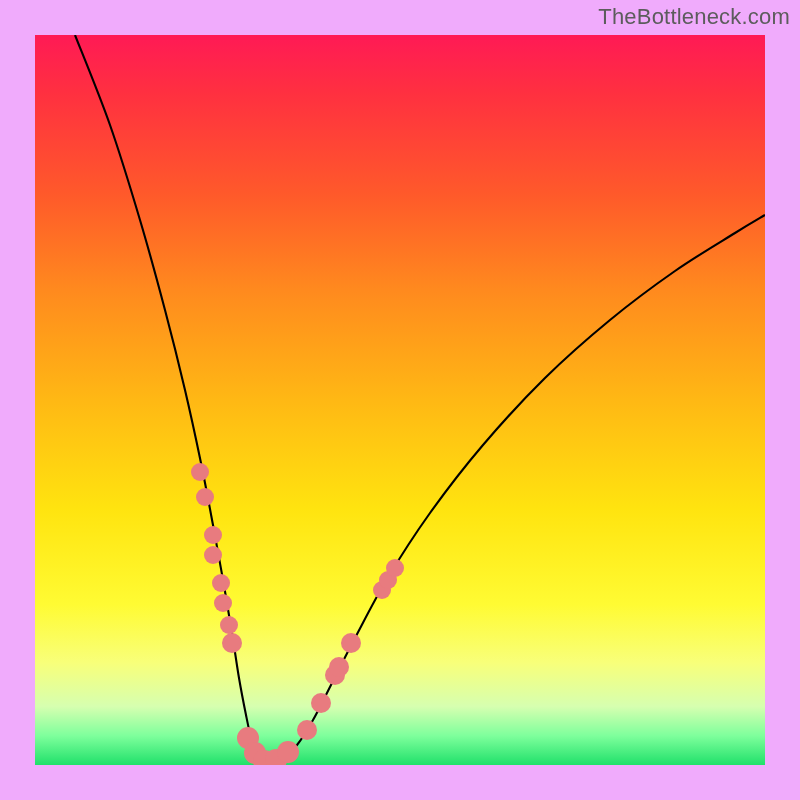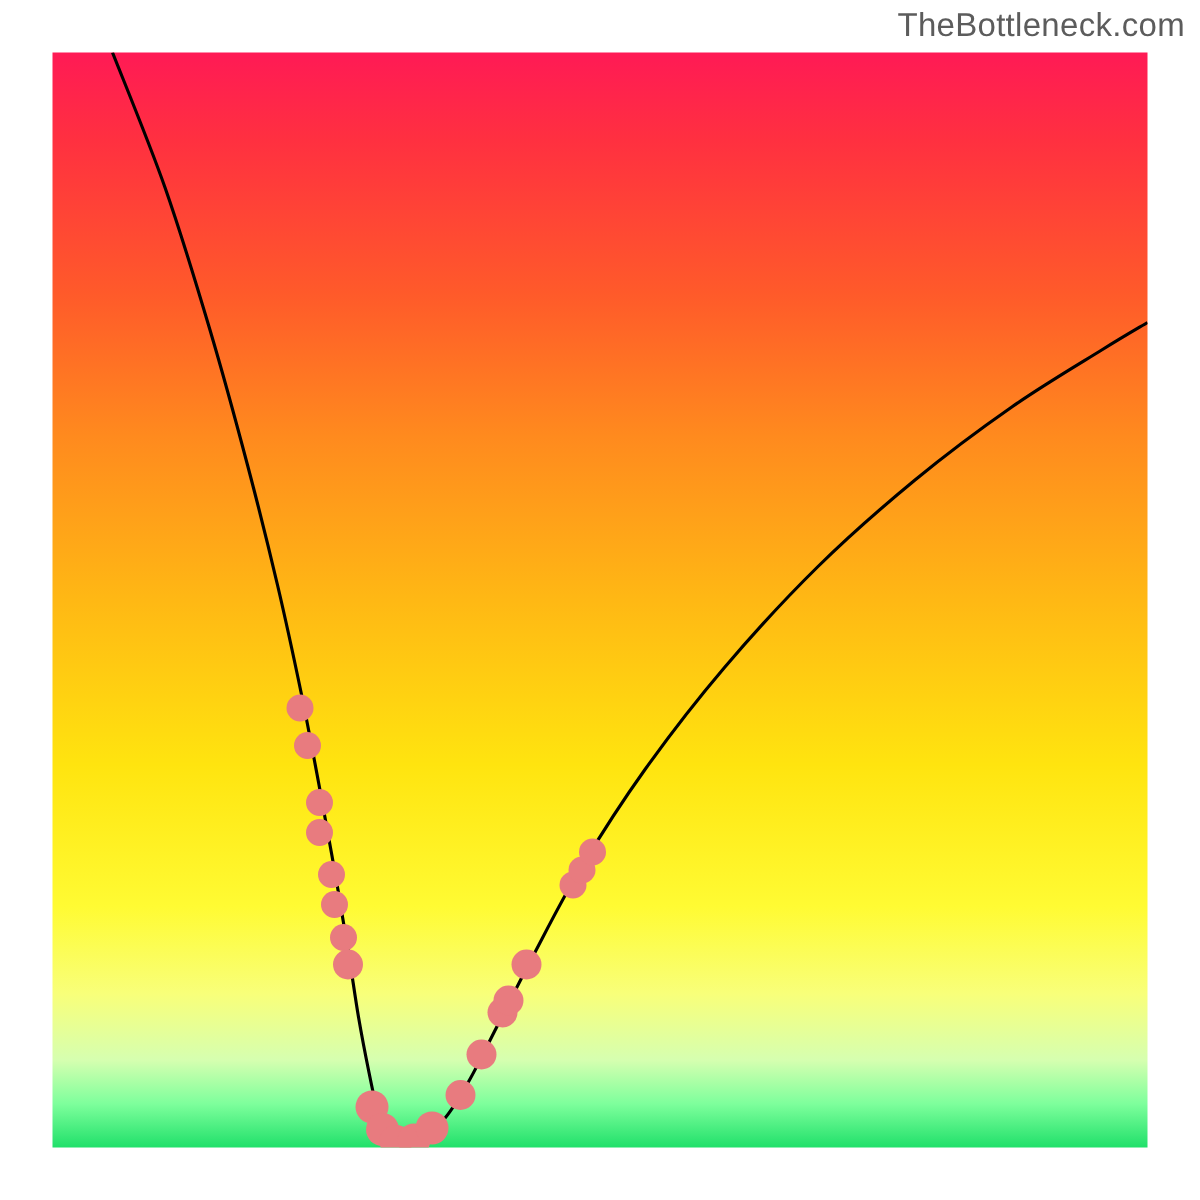--- a/index.html
+++ b/index.html
@@ -1,21 +1,21 @@
 <!DOCTYPE html>
 <html><head>
 <meta charset="utf-8">
 <style>
   * { margin: 0; padding: 0; box-sizing: border-box; }
   html, body { width: 800px; height: 800px; overflow: hidden; background: #000; }
   .frame {
     position: relative;
     width: 800px;
     height: 800px;
-    background: #ffffff;
+    background: #f0abfc;
   }
   .tagline {
     position: absolute;
     top: 4px;
     right: 10px;
     font-family: Arial, Helvetica, sans-serif;
     font-size: 22px;
     color: #5c5c5c;
     letter-spacing: 0.2px;
     font-weight: 500;

